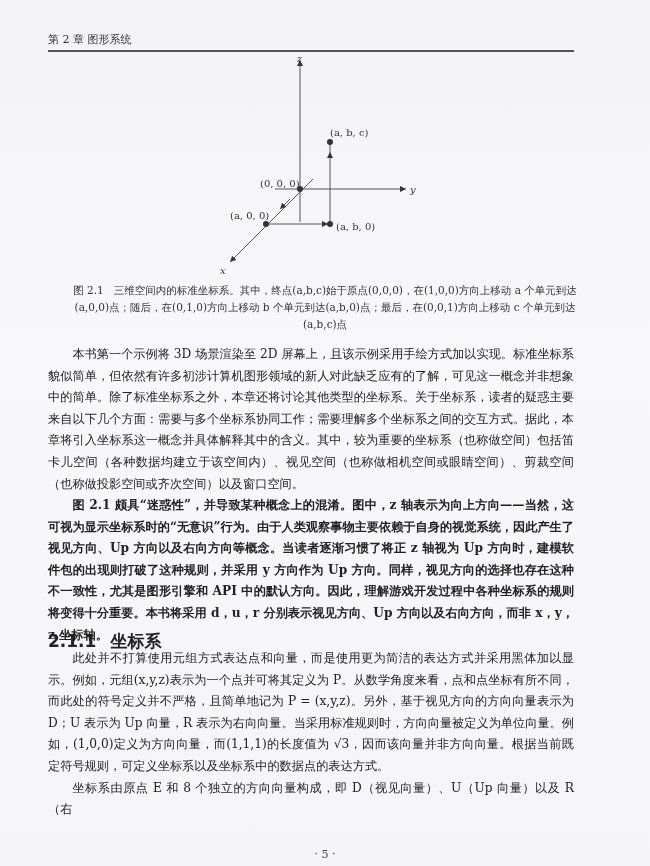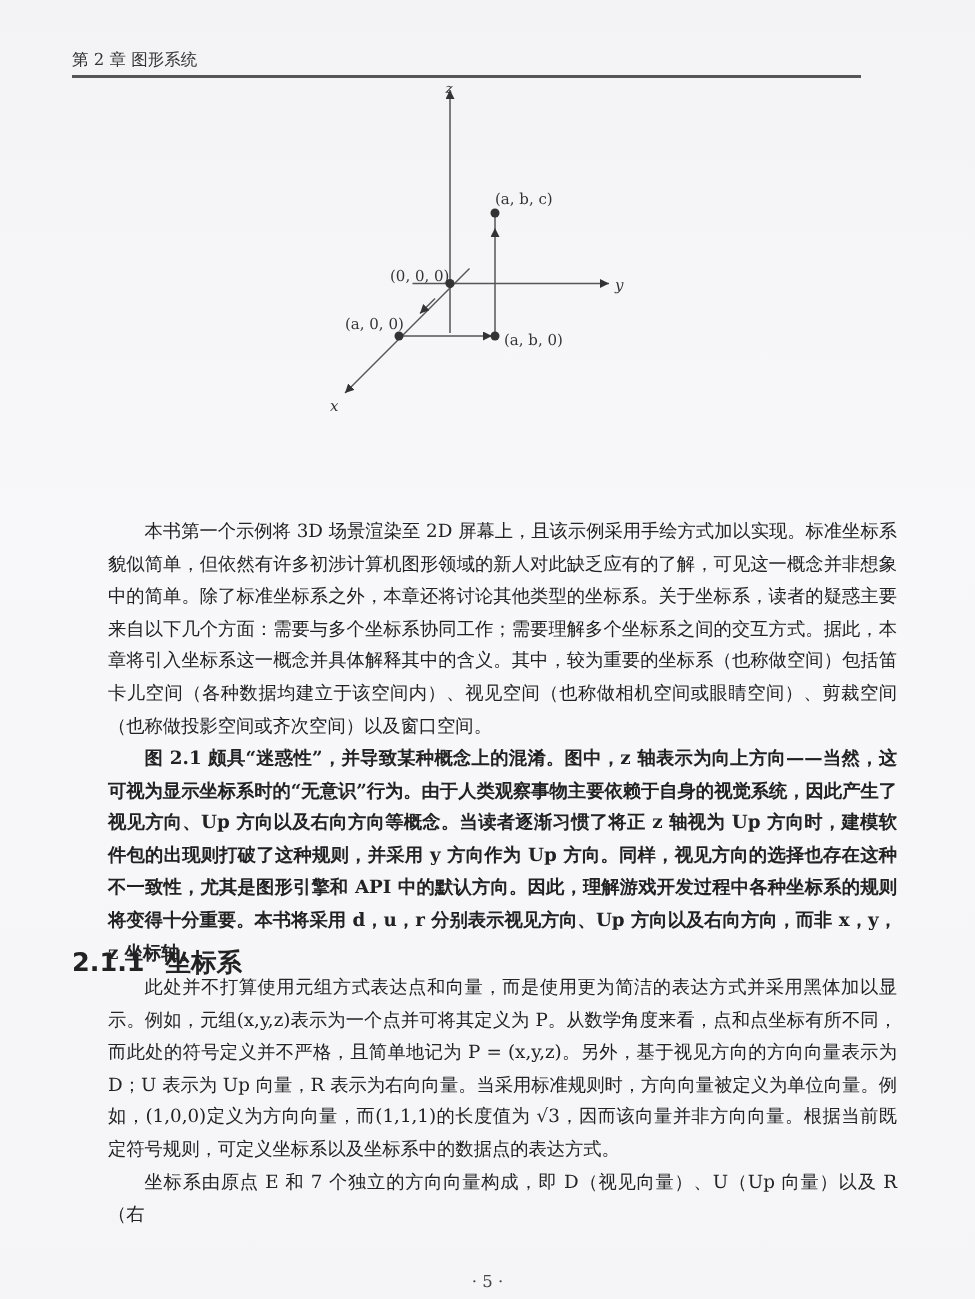--- a/index.html
+++ b/index.html
@@ -16,21 +16,21 @@
     font-size: 11px; color: #333; line-height: 16px;
   }
   .figure { position: absolute; left: 180px; top: 52px; width: 260px; height: 225px; }
   .caption {
     position: absolute; left: 60px; top: 282px; width: 530px;
     font-size: 10.5px; line-height: 17px; text-align: center; color: #333;
   }
   .caption .cap-num { margin-right: 10px; }
   .body-text {
     position: absolute; left: 48px; width: 526px;
-    font-size: 12.2px; line-height: 21.6px; text-align: justify; color: #222; margin-left: 24px;
+    font-size: 12.2px; line-height: 21.6px; text-align: justify; color: #222;
   }
   .body-text p { margin: 0; text-indent: 2em; }
   .p1 { top: 344px; }
   .p2 { top: 495px; font-weight: bold; }
   .section-title {
     position: absolute; left: 48px; top: 630px;
     font-family: "DejaVu Sans", "Liberation Sans", sans-serif;
     font-size: 17px; font-weight: bold; color: #222;
   }
   .section-title .num { margin-right: 14px; }
@@ -79,32 +79,35 @@
       <text x="117" y="10" font-size="9" font-style="italic" fill="#333" font-family="DejaVu Serif, serif">z</text>
       <text x="230" y="141" font-size="10" font-style="italic" fill="#333" font-family="DejaVu Serif, serif">y</text>
       <text x="40" y="222" font-size="10" font-style="italic" fill="#333" font-family="DejaVu Serif, serif">x</text>
       <text x="80" y="135" font-size="10" fill="#333" font-family="DejaVu Serif, serif">(0, 0, 0)</text>
       <text x="50" y="167" font-size="10" fill="#333" font-family="DejaVu Serif, serif">(a, 0, 0)</text>
       <text x="156" y="178" font-size="10" fill="#333" font-family="DejaVu Serif, serif">(a, b, 0)</text>
       <text x="150" y="84" font-size="10" fill="#333" font-family="DejaVu Serif, serif">(a, b, c)</text>
     </svg>
   </div>
 
+  <div class="caption">
+    <span class="cap-num">图 2.1</span><span>三维空间内的标准坐标系。其中，终点(a,b,c)始于原点(0,0,0)，在(1,0,0)方向上移动 a 个单元到达(a,0,0)点；随后，在(0,1,0)方向上移动 b 个单元到达(a,b,0)点；最后，在(0,0,1)方向上移动 c 个单元到达(a,b,c)点</span>
+  </div>
 
   <div class="body-text p1">
     <p>本书第一个示例将 3D 场景渲染至 2D 屏幕上，且该示例采用手绘方式加以实现。标准坐标系貌似简单，但依然有许多初涉计算机图形领域的新人对此缺乏应有的了解，可见这一概念并非想象中的简单。除了标准坐标系之外，本章还将讨论其他类型的坐标系。关于坐标系，读者的疑惑主要来自以下几个方面：需要与多个坐标系协同工作；需要理解多个坐标系之间的交互方式。据此，本章将引入坐标系这一概念并具体解释其中的含义。其中，较为重要的坐标系（也称做空间）包括笛卡儿空间（各种数据均建立于该空间内）、视见空间（也称做相机空间或眼睛空间）、剪裁空间（也称做投影空间或齐次空间）以及窗口空间。</p>
   </div>
 
   <div class="body-text p2">
     <p>图 2.1 颇具“迷惑性”，并导致某种概念上的混淆。图中，z 轴表示为向上方向——当然，这可视为显示坐标系时的“无意识”行为。由于人类观察事物主要依赖于自身的视觉系统，因此产生了视见方向、Up 方向以及右向方向等概念。当读者逐渐习惯了将正 z 轴视为 Up 方向时，建模软件包的出现则打破了这种规则，并采用 y 方向作为 Up 方向。同样，视见方向的选择也存在这种不一致性，尤其是图形引擎和 API 中的默认方向。因此，理解游戏开发过程中各种坐标系的规则将变得十分重要。本书将采用 d，u，r 分别表示视见方向、Up 方向以及右向方向，而非 x，y，z 坐标轴。</p>
   </div>
 
   <div class="section-title">
     <span class="num">2.1.1</span><span>坐标系</span>
   </div>
 
   <div class="body-text p3">
     <p>此处并不打算使用元组方式表达点和向量，而是使用更为简洁的表达方式并采用黑体加以显示。例如，元组(x,y,z)表示为一个点并可将其定义为 P。从数学角度来看，点和点坐标有所不同，而此处的符号定义并不严格，且简单地记为 P = (x,y,z)。另外，基于视见方向的方向向量表示为 D；U 表示为 Up 向量，R 表示为右向向量。当采用标准规则时，方向向量被定义为单位向量。例如，(1,0,0)定义为方向向量，而(1,1,1)的长度值为 √3，因而该向量并非方向向量。根据当前既定符号规则，可定义坐标系以及坐标系中的数据点的表达方式。</p>
-    <p>坐标系由原点 E 和 7 个独立的方向向量构成，即 D（视见向量）、U（Up 向量）以及 R（右</p>
+    <p>坐标系由原点 E 和 8 个独立的方向向量构成，即 D（视见向量）、U（Up 向量）以及 R（右</p>
   </div>
 
   <div class="page-num">· 5 ·</div>
 </div>
 
 </body></html>

